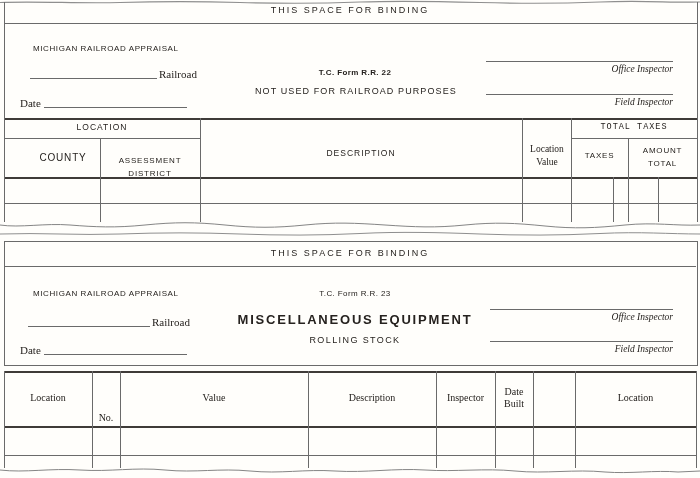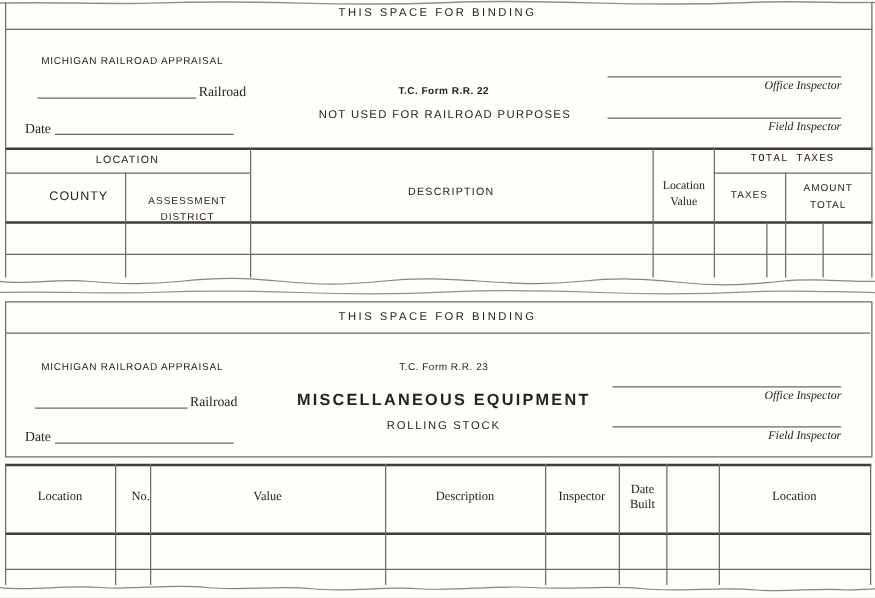--- a/index.html
+++ b/index.html
@@ -126,21 +126,21 @@
   <div class="vl" style="left:92px;top:371px;height:97px;"></div>
   <div class="vl" style="left:120px;top:371px;height:97px;"></div>
   <div class="vl" style="left:308px;top:371px;height:97px;"></div>
   <div class="vl" style="left:436px;top:371px;height:97px;"></div>
   <div class="vl" style="left:495px;top:371px;height:97px;"></div>
   <div class="vl" style="left:533px;top:371px;height:97px;"></div>
   <div class="vl" style="left:575px;top:371px;height:97px;"></div>
   <div class="vl" style="left:696px;top:371px;height:97px;"></div>
 
   <div class="t serif ctr" style="left:4px;width:88px;top:392px;font-size:10px;">Location</div>
-  <div class="t serif ctr" style="left:92px;width:28px;top:392px;font-size:10px;text-align:right;">No.</div>
+  <div class="t serif ctr" style="left:92px;width:28px;top:412px;font-size:10px;">No.</div>
   <div class="t serif ctr" style="left:120px;width:188px;top:392px;font-size:10px;">Value</div>
   <div class="t serif ctr" style="left:308px;width:128px;top:392px;font-size:10px;">Description</div>
   <div class="t serif ctr" style="left:436px;width:59px;top:392px;font-size:10px;">Inspector</div>
   <div class="t serif ctr wrap" style="left:496px;width:36px;top:386px;font-size:10px;line-height:12px;">Date Built</div>
   <div class="t serif ctr" style="left:575px;width:121px;top:392px;font-size:10px;">Location</div>
 
   <div style="position:absolute;left:5px;top:428px;width:690px;height:27px;"></div>
   <div style="position:absolute;left:5px;top:456px;width:690px;height:12px;"></div>
 
   <svg class="tear" style="top:462px;" width="700" height="16" viewBox="0 0 700 16">

